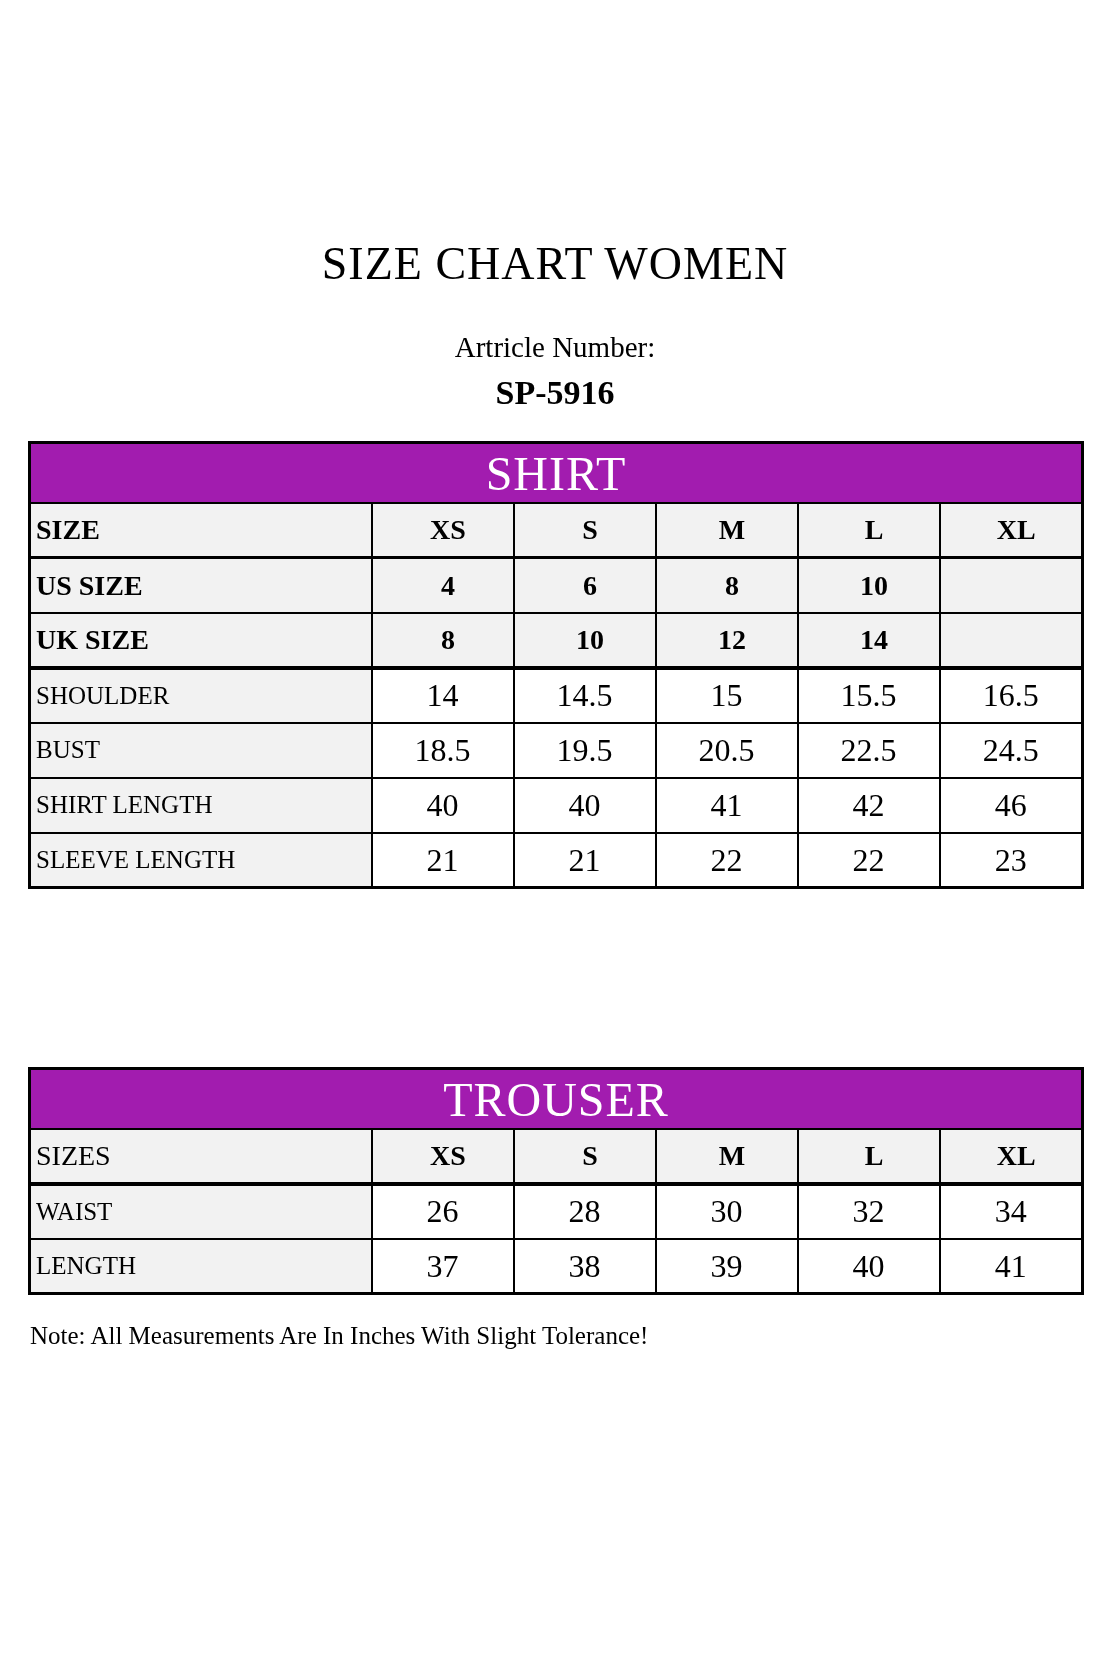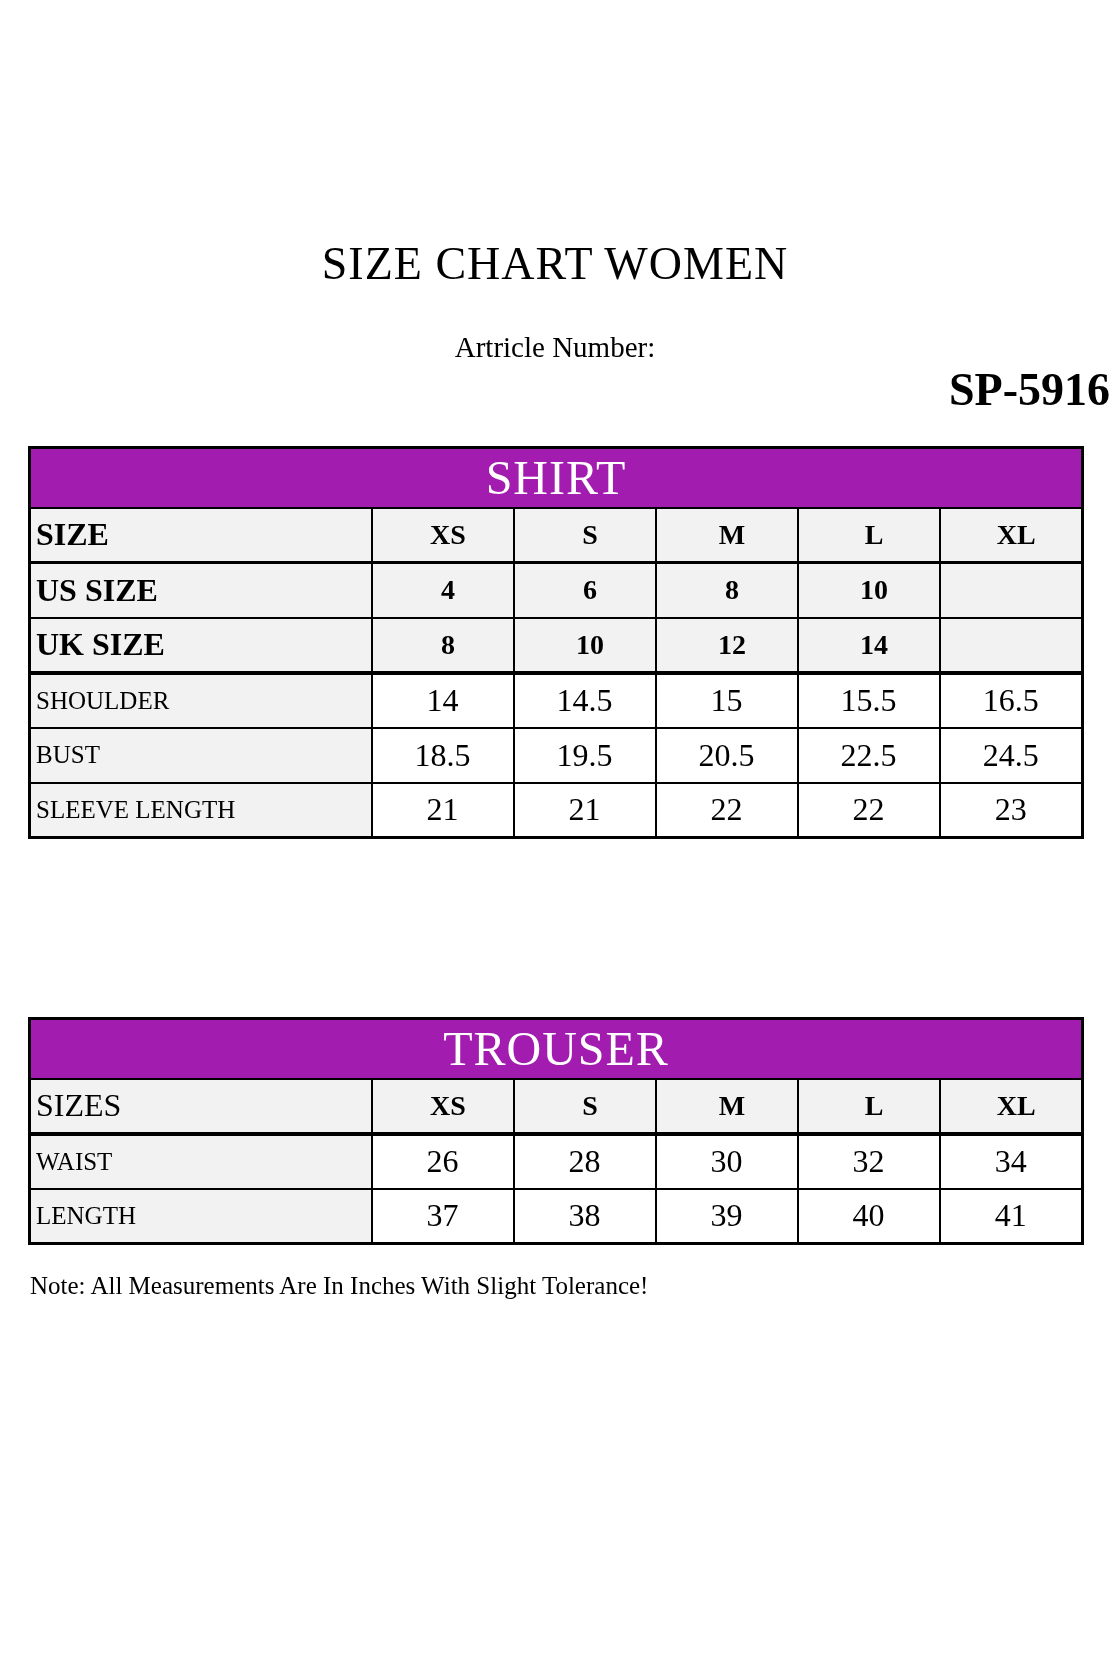--- a/index.html
+++ b/index.html
@@ -21,22 +21,23 @@
     line-height: 1.15;
     letter-spacing: 1px;
   }
   .article-label {
     margin-top: 40px;
     text-align: center;
     font-size: 29px;
     line-height: 1.15;
   }
   .article-number {
-    text-align: right;
-    font-size: 46px;
+    margin-top: 9px;
+    text-align: center;
+    font-size: 34px;
     font-weight: 700;
     line-height: 1.15;
   }
 
   table.size-table {
     border-collapse: collapse;
     table-layout: fixed;
     width: 1053px;
     margin-left: 28px;
     border: 3px solid #000000;
@@ -59,21 +60,21 @@
     height: 60px;
     font-weight: 400;
     letter-spacing: 1px;
   }
   td.row-label {
     background: #f2f2f2;
     text-align: left;
     padding-left: 5px;
     font-size: 25px;
   }
-  tr.row-header td.row-label { font-size: 32px; font-weight: 700; }
+  tr.row-header td.row-label { font-size: 28px; font-weight: 700; }
   tr.row-header td.row-label.label-regular { font-weight: 400; font-family: Liberation Serif, serif; }
   tr.row-header td.size-value {
     background: #f2f2f2;
     text-align: center;
     font-size: 28px;
     font-weight: 700;
     padding-left: 11px;
   }
   tr.row-measure td.size-value {
     background: #ffffff;
@@ -146,20 +147,28 @@
       </tr>
       <tr class="row-measure">
         <td class="row-label">BUST</td>
         <td class="size-value">18.5</td>
         <td class="size-value">19.5</td>
         <td class="size-value">20.5</td>
         <td class="size-value">22.5</td>
         <td class="size-value">24.5</td>
       </tr>
       <tr class="row-measure">
+        <td class="row-label">SHIRT LENGTH</td>
+        <td class="size-value">40</td>
+        <td class="size-value">40</td>
+        <td class="size-value">41</td>
+        <td class="size-value">42</td>
+        <td class="size-value">46</td>
+      </tr>
+      <tr class="row-measure">
         <td class="row-label">SLEEVE LENGTH</td>
         <td class="size-value">21</td>
         <td class="size-value">21</td>
         <td class="size-value">22</td>
         <td class="size-value">22</td>
         <td class="size-value">23</td>
       </tr>
     </tbody>
   </table>
 

